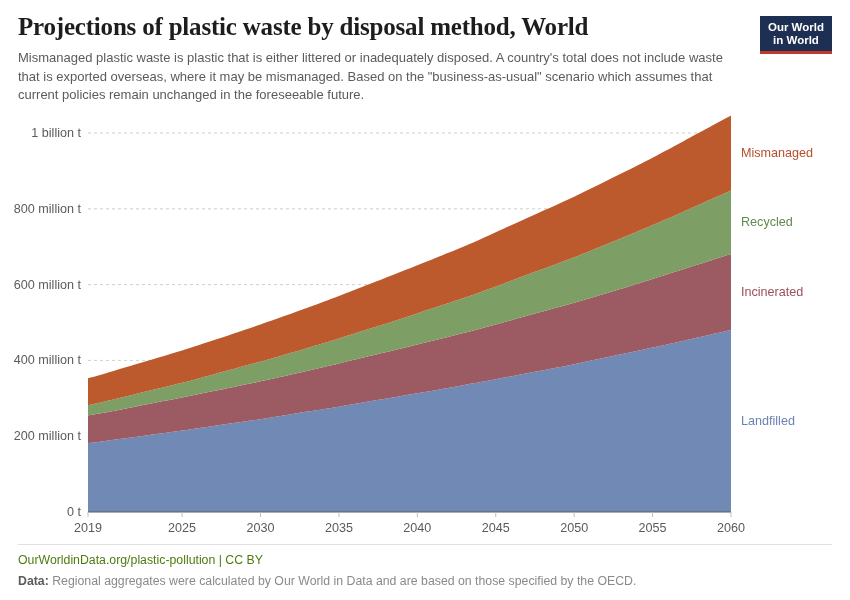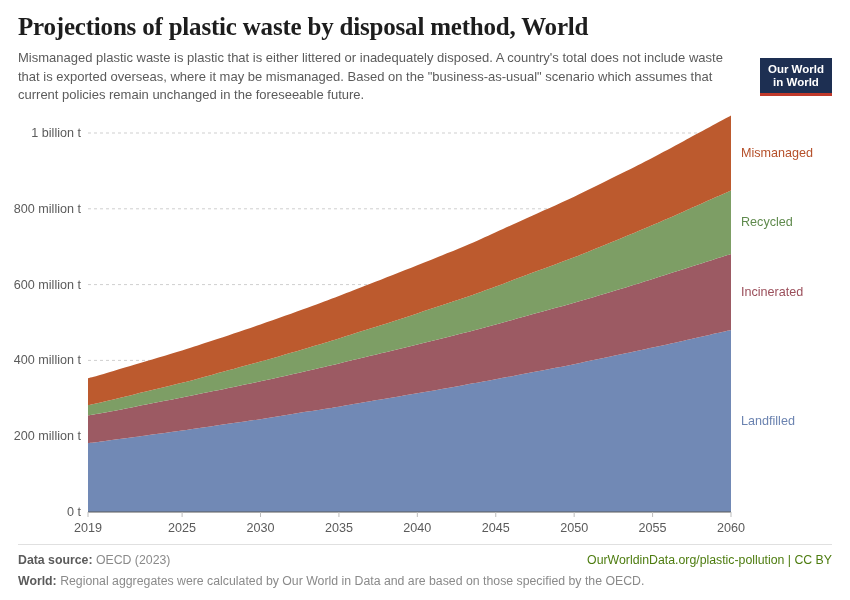--- a/index.html
+++ b/index.html
@@ -52,21 +52,20 @@
   .owid-logo {
     position: absolute;
     right: 0px;
     top: 4px;
     width: 72px;
     background: #1d2f52;
     padding: 5px 4px 4px 4px;
     box-sizing: border-box;
     text-align: center;
     border-bottom: 3px solid #c0392b;
-    margin-top: 42px;
   }
   .owid-logo .line {
     color: #ffffff;
     font-size: 11.5px;
     line-height: 13px;
     font-weight: 700;
     font-family: "Liberation Sans", sans-serif;
     white-space: nowrap;
   }
 
@@ -198,25 +197,21 @@
           <text x="741" y="183.9905" text-anchor="start" class="series-label" fill="#9b4f5b">Incinerated</text>
           <text x="741" y="114.25450000000001" text-anchor="start" class="series-label" fill="#5f8a4d">Recycled</text>
           <text x="741" y="45.087000000000046" text-anchor="start" class="series-label" fill="#b5502a">Mismanaged</text>
         </g>
     </svg>
   </div>
 
   <div class="footer">
     <div class="footer-rule"></div>
     <div class="footer-row">
-      <div class="footer-left">
-        <b>Data source:</b>
-        <span>OECD (2023)</span>
-      </div>
       <div class="footer-right">OurWorldinData.org/plastic-pollution | CC BY</div>
     </div>
     <div class="footer-note">
-      <b>World:</b>
+      <b>Data:</b>
       <span>Regional aggregates were calculated by Our World in Data and are based on those specified by the OECD.</span>
     </div>
   </div>
 
 </div>
 
 </body></html>

